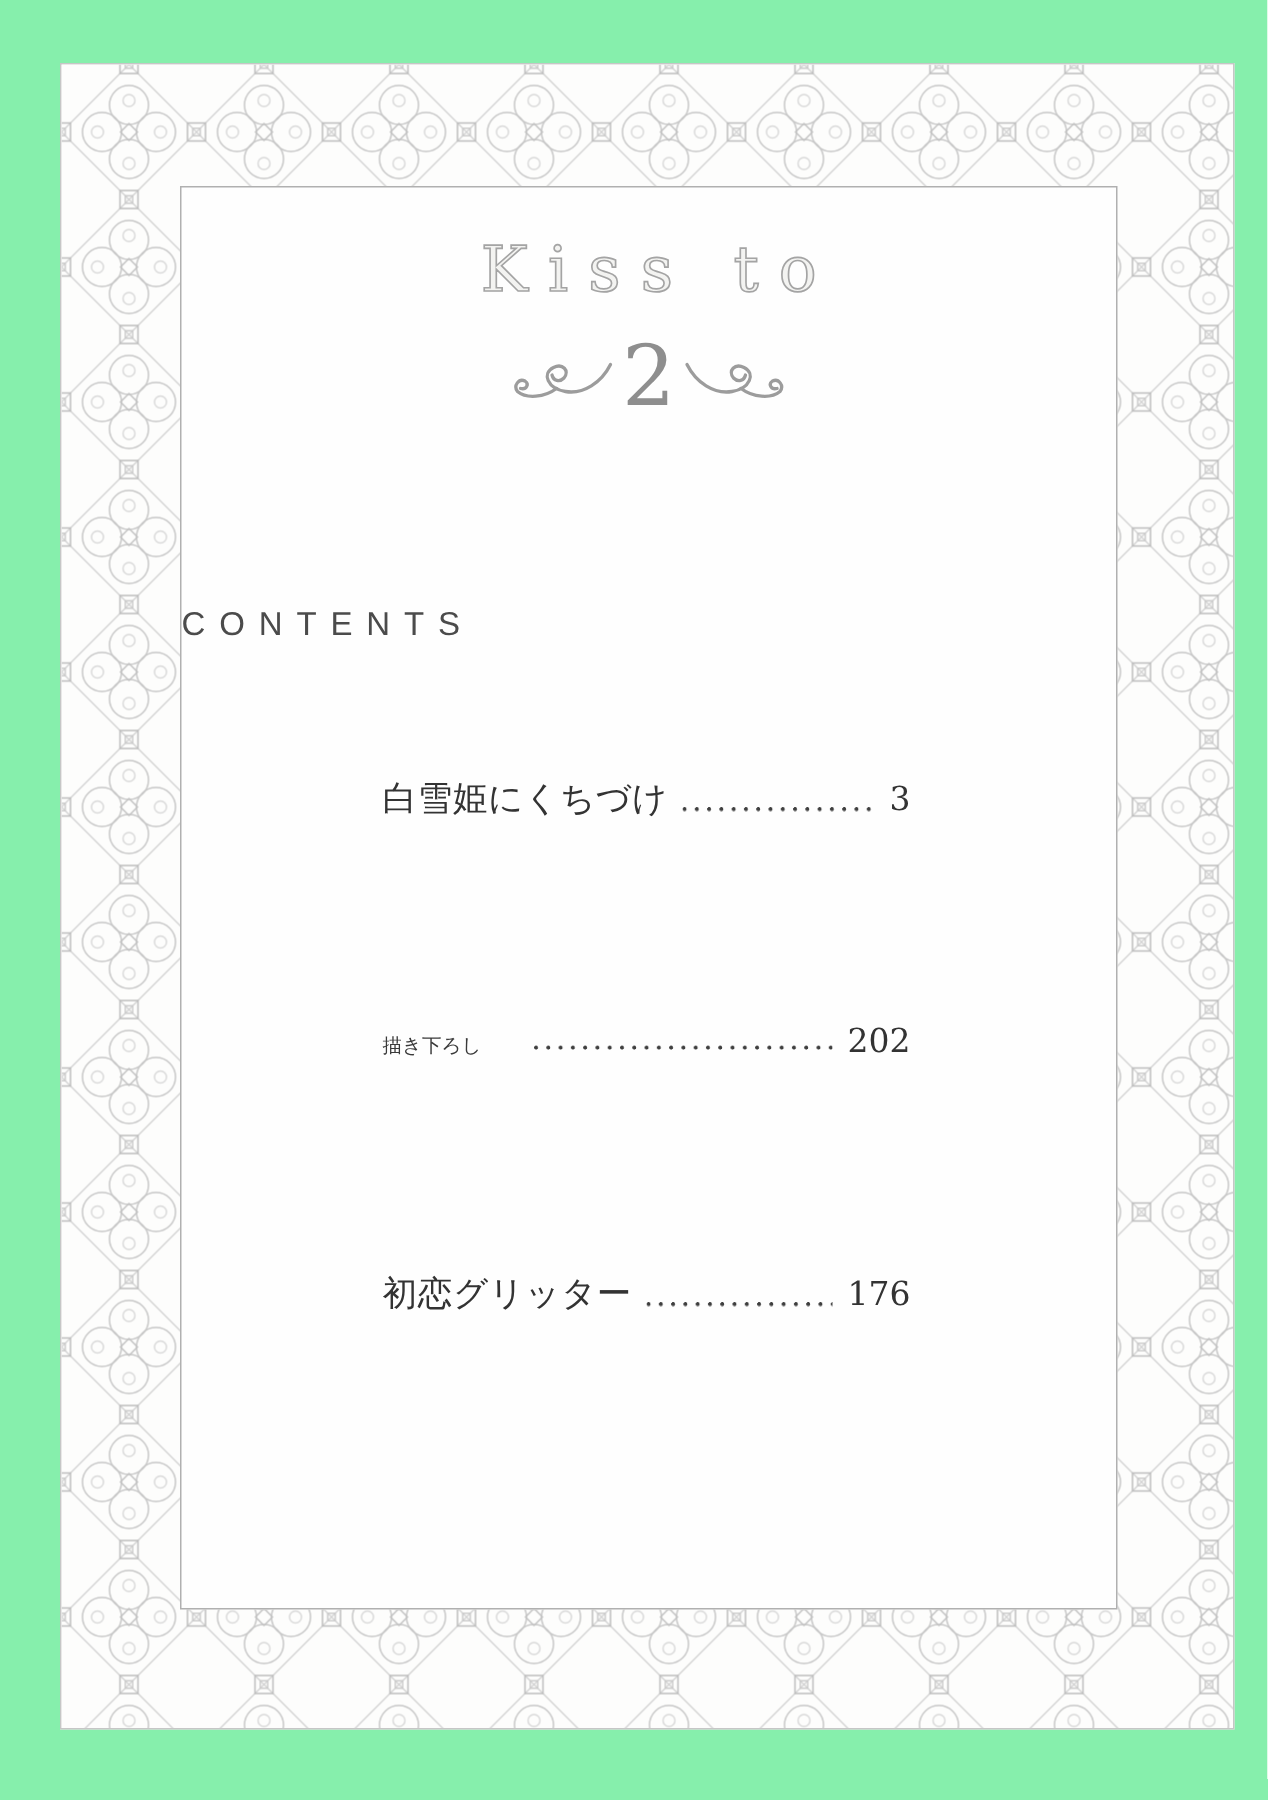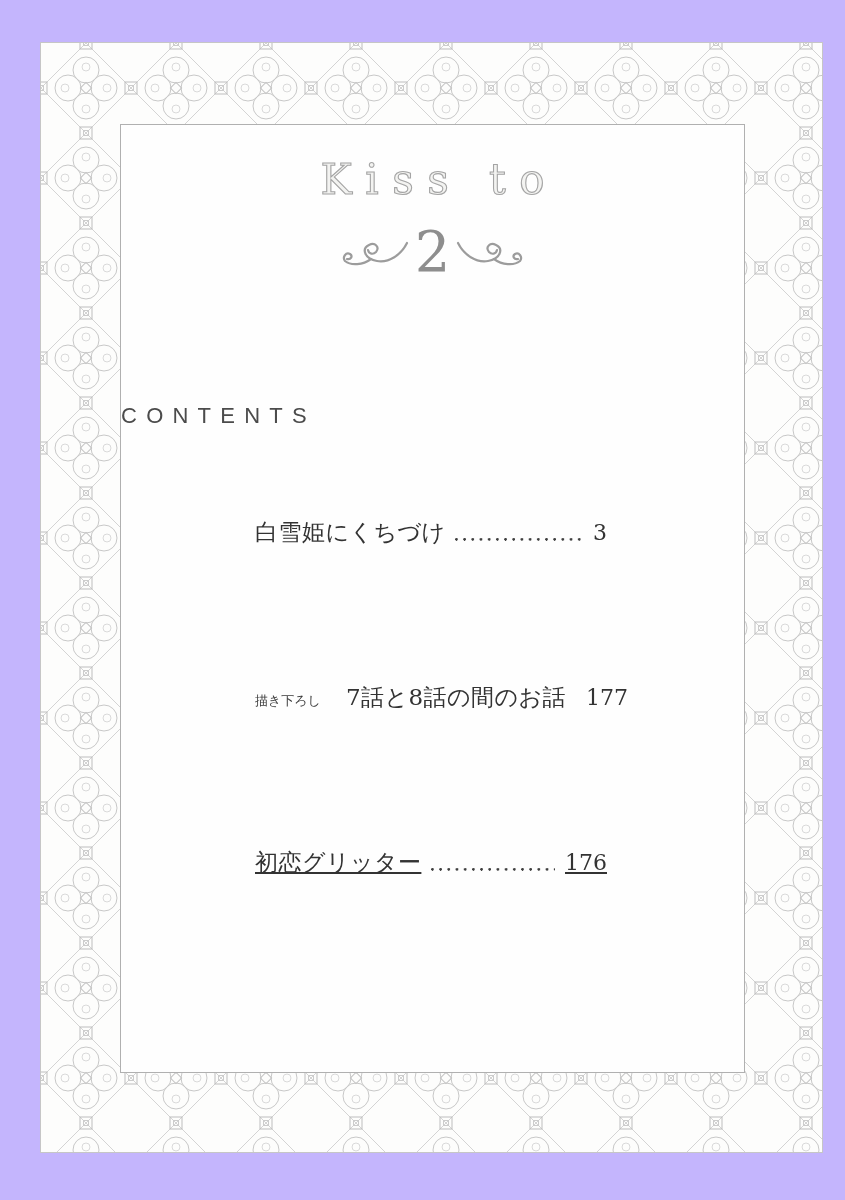--- a/index.html
+++ b/index.html
@@ -1,16 +1,16 @@
 <!DOCTYPE html>
 <html><head>
 <meta charset="utf-8">
 <style>
   html,body{margin:0;padding:0;background:#fbfbf9;}
-  .page{position:relative;width:845px;height:1200px;background:#c4b5fd;overflow:hidden;
+  .page{position:relative;width:845px;height:1200px;background:#86efac;overflow:hidden;
         font-family:"DejaVu Serif","Liberation Serif",serif;}
 
   
   .pattern-block{position:absolute;left:40px;top:42px;width:783px;height:1111px;
                  box-sizing:border-box;border:1px solid #c6c6c6;background:#fdfdfc;}
   .pattern-block svg{display:block;width:100%;height:100%;}
 
   
   .panel{position:absolute;left:120px;top:124px;width:625px;height:949px;
          box-sizing:border-box;background:#fefefe;border:1px solid #b0b0b0;}
@@ -27,21 +27,21 @@
   .volume-num{font-family:"DejaVu Serif",serif;font-size:56px;line-height:1;color:#8e8e8e;}
   .flourish{width:70px;height:30px;}
 
   .contents-heading{position:absolute;top:278px;left:0;right:0;
                     font-family:"Liberation Sans","DejaVu Sans",sans-serif;
                     font-size:22px;letter-spacing:0.42em;color:#4b4b4b;white-space:nowrap;}
   .ls-fix2{margin-right:-0.42em;}
 
   .toc-row{position:absolute;left:134px;width:352px;display:flex;align-items:baseline;
            color:#333333;white-space:nowrap;}
-  .row-0{top:392px;justify-content:flex-end;} .row-1{top:557px;} .row-2{top:722px;text-decoration:underline;}
+  .row-0{top:392px;justify-content:flex-end;} .row-1{top:557px;} .row-2{top:722px;}
   .toc-prefix{font-size:13px;margin-right:25px;color:#3a3a3a;}
   .toc-prefix:empty{display:none;margin:0;}
   .toc-title{font-size:23px;letter-spacing:0.02em;}
   .leader{flex:1;height:3px;margin:0 10px 7px 10px;align-self:flex-end;
           background-image:radial-gradient(circle at 1.4px 1.4px,#3f3f3f 1.15px,rgba(0,0,0,0) 1.5px);
           background-size:8.2px 3px;background-repeat:repeat-x;}
   .toc-page{font-size:22px;color:#333333;font-family:"DejaVu Serif",serif;}
 </style>
 </head>
 <body>
@@ -113,23 +113,22 @@
 
     <div>
       <div class="toc-row row-0">
 
         <span class="toc-title">白雪姫にくちづけ</span>
         <span class="leader"></span>
         <span class="toc-page">3</span>
       </div>
       <div class="toc-row row-1">
         <span class="toc-prefix">描き下ろし</span>
-        <span class="toc-title">7話と8話の間のお話</span>
         <span class="leader"></span>
-        <span class="toc-page">177</span>
+        <span class="toc-page">202</span>
       </div>
       <div class="toc-row row-2">
 
         <span class="toc-title">初恋グリッター</span>
         <span class="leader"></span>
         <span class="toc-page">176</span>
       </div>
     </div>
 
   </div>

